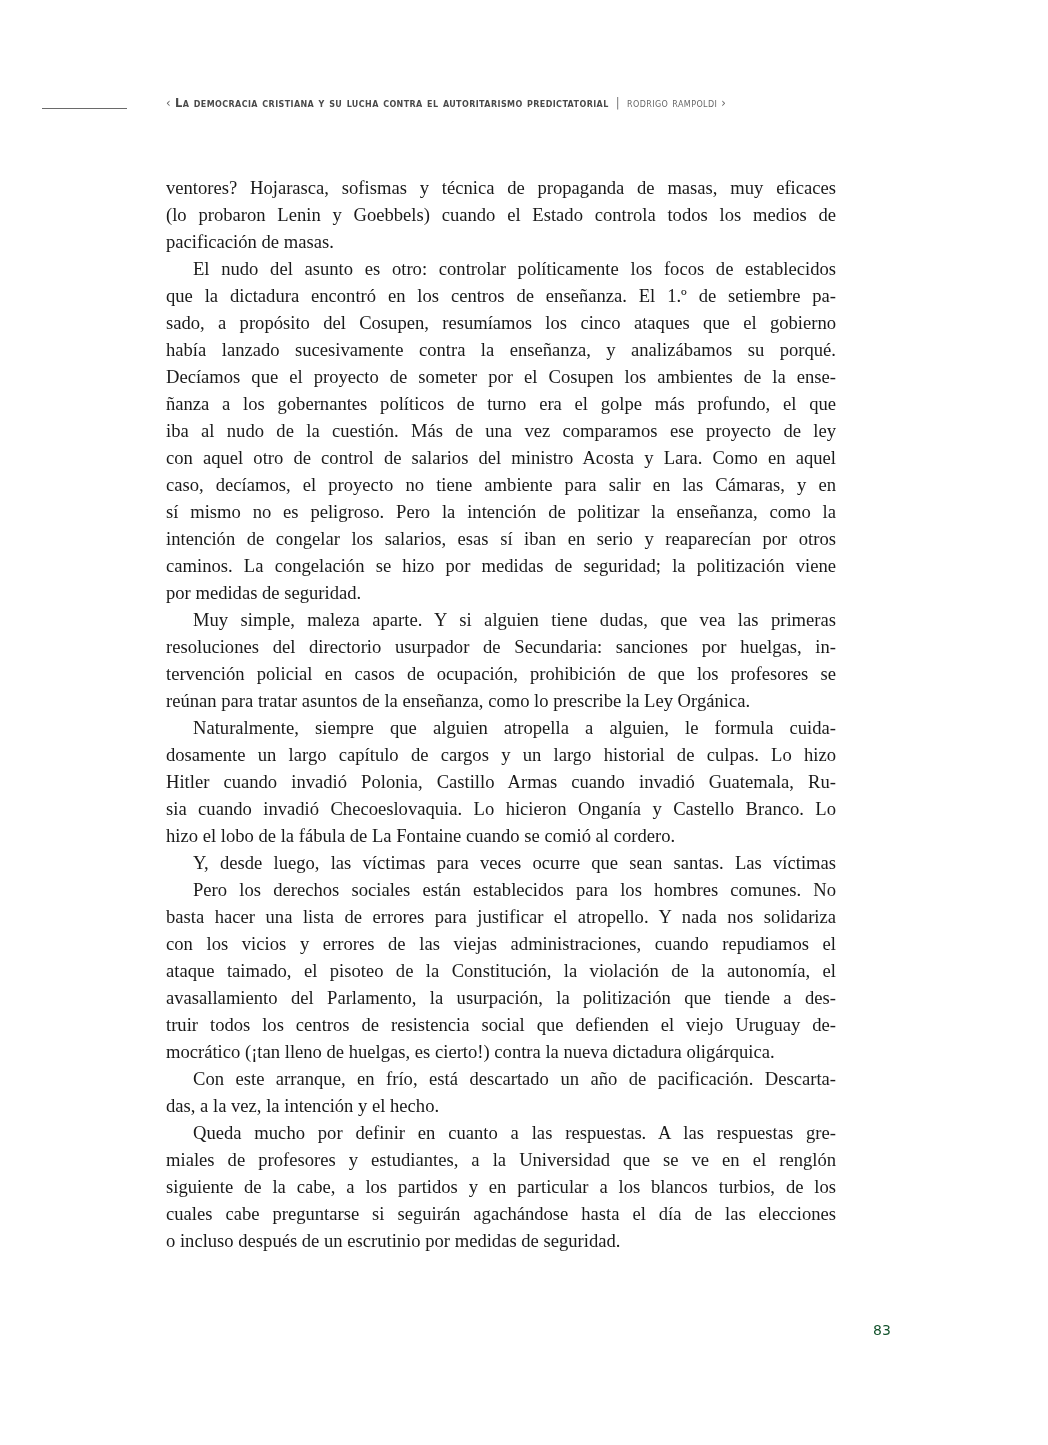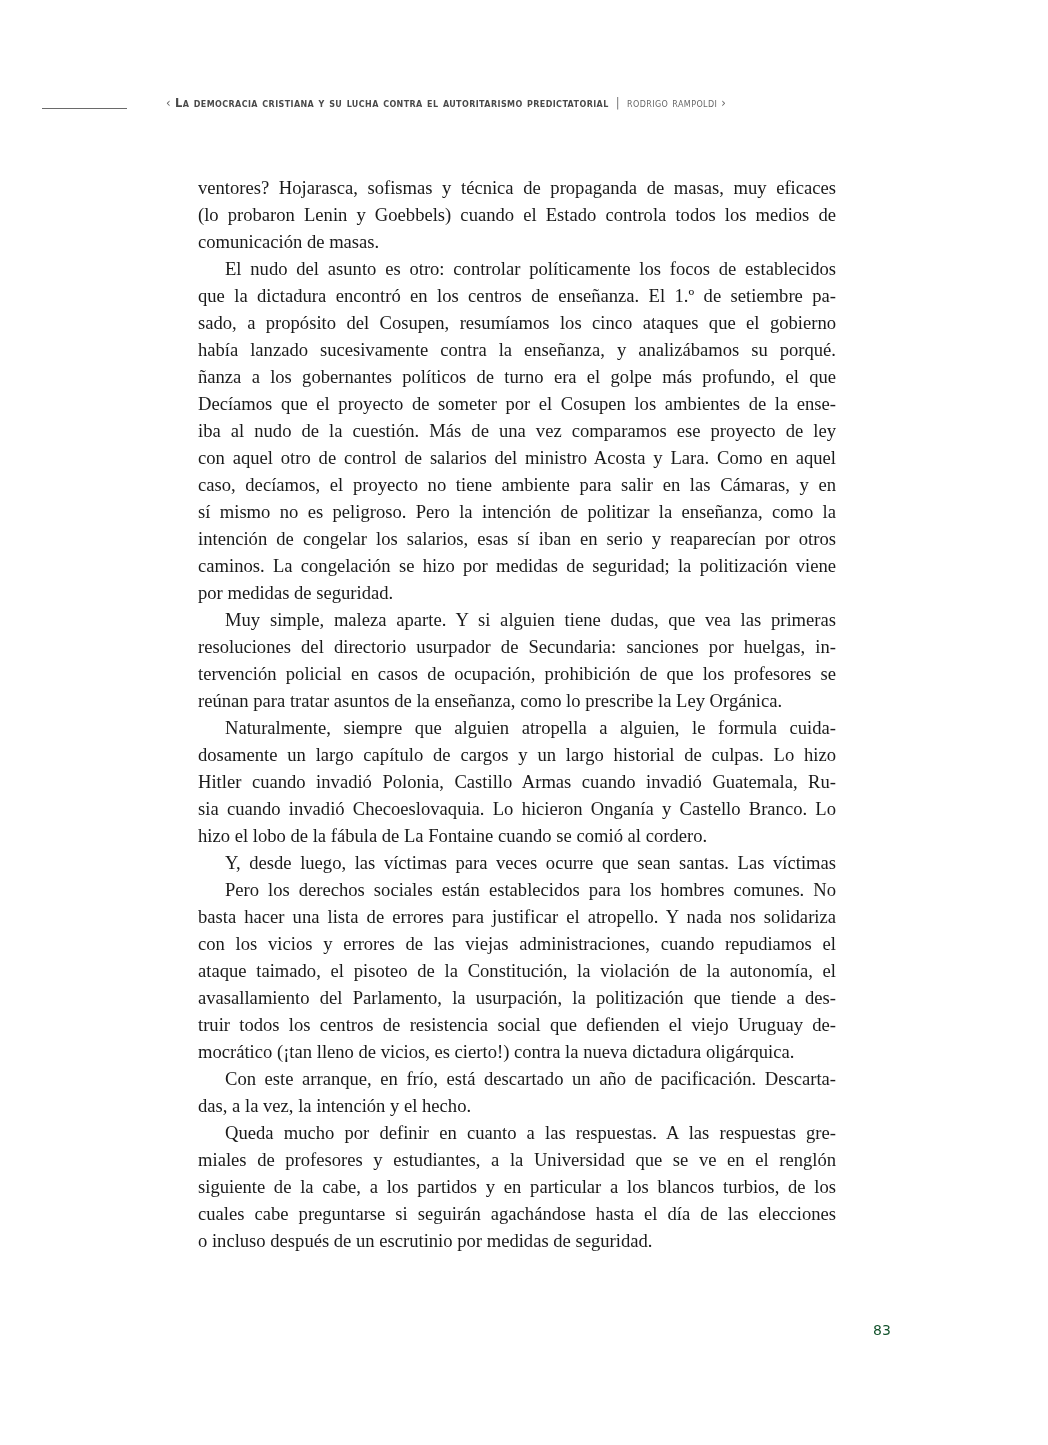--- a/index.html
+++ b/index.html
@@ -17,21 +17,21 @@
     .running-head .sep { color: #777; margin: 0 3px; font-weight: normal; }
     .running-head .author { font-variant: small-caps; text-transform: lowercase; color: #666; text-align: right; }
     .running-head .chev { color: #666; }
     .body-text {
       position: absolute; left: 166px; top: 174px; width: 670px;
       font-family: "Liberation Serif", serif; font-size: 18.6px; line-height: 27px;
       color: #1a1a1a;
     }
     .line {
       display: block; height: 27px; white-space: nowrap;
-      text-align: justify; text-align-last: justify; margin-left: 32px;
+      text-align: justify; text-align-last: justify;
     }
     .line.last { text-align-last: left; }
     .line.indent { padding-left: 27px; }
     .folio {
       position: absolute; left: 873px; top: 1322px;
       font-family: "DejaVu Sans", sans-serif; font-size: 14px; color: #14532d;
     }
   </style>
 </head>
 <body>
@@ -42,29 +42,29 @@
   <span class="title">La democracia cristiana y su lucha contra el autoritarismo predictatorial</span>
   <span class="sep">|</span>
   <span class="author">Rodrigo Rampoldi</span>
   <span class="chev">›</span>
 </div>
 
 <div class="body-text" id="body-text">
     <div>
       <span class="line">ventores? Hojarasca, sofismas y técnica de propaganda de masas, muy eficaces</span>
       <span class="line">(lo probaron Lenin y Goebbels) cuando el Estado controla todos los medios de</span>
-      <span class="line last">comunicación de masas.</span>
+      <span class="line last">pacificación de masas.</span>
     </div>
     <div>
       <span class="line indent">El nudo del asunto es otro: controlar políticamente los focos de establecidos</span>
       <span class="line">que la dictadura encontró en los centros de enseñanza. El 1.º de setiembre pa-</span>
       <span class="line">sado, a propósito del Cosupen, resumíamos los cinco ataques que el gobierno</span>
       <span class="line">había lanzado sucesivamente contra la enseñanza, y analizábamos su porqué.</span>
+      <span class="line">Decíamos que el proyecto de someter por el Cosupen los ambientes de la ense-</span>
       <span class="line">ñanza a los gobernantes políticos de turno era el golpe más profundo, el que</span>
-      <span class="line">Decíamos que el proyecto de someter por el Cosupen los ambientes de la ense-</span>
       <span class="line">iba al nudo de la cuestión. Más de una vez comparamos ese proyecto de ley</span>
       <span class="line">con aquel otro de control de salarios del ministro Acosta y Lara. Como en aquel</span>
       <span class="line">caso, decíamos, el proyecto no tiene ambiente para salir en las Cámaras, y en</span>
       <span class="line">sí mismo no es peligroso. Pero la intención de politizar la enseñanza, como la</span>
       <span class="line">intención de congelar los salarios, esas sí iban en serio y reaparecían por otros</span>
       <span class="line">caminos. La congelación se hizo por medidas de seguridad; la politización viene</span>
       <span class="line last">por medidas de seguridad.</span>
     </div>
     <div>
       <span class="line indent">Muy simple, maleza aparte. Y si alguien tiene dudas, que vea las primeras</span>
@@ -82,21 +82,21 @@
     <div>
       <span class="line indent">Y, desde luego, las víctimas para veces ocurre que sean santas. Las víctimas</span>
     </div>
     <div>
       <span class="line indent">Pero los derechos sociales están establecidos para los hombres comunes. No</span>
       <span class="line">basta hacer una lista de errores para justificar el atropello. Y nada nos solidariza</span>
       <span class="line">con los vicios y errores de las viejas administraciones, cuando repudiamos el</span>
       <span class="line">ataque taimado, el pisoteo de la Constitución, la violación de la autonomía, el</span>
       <span class="line">avasallamiento del Parlamento, la usurpación, la politización que tiende a des-</span>
       <span class="line">truir todos los centros de resistencia social que defienden el viejo Uruguay de-</span>
-      <span class="line last">mocrático (¡tan lleno de vicios, es cierto!) contra la nueva dictadura oligárquica.</span>
+      <span class="line last">mocrático (¡tan lleno de huelgas, es cierto!) contra la nueva dictadura oligárquica.</span>
     </div>
     <div>
       <span class="line indent">Con este arranque, en frío, está descartado un año de pacificación. Descarta-</span>
       <span class="line last">das, a la vez, la intención y el hecho.</span>
     </div>
     <div>
       <span class="line indent">Queda mucho por definir en cuanto a las respuestas. A las respuestas gre-</span>
       <span class="line">miales de profesores y estudiantes, a la Universidad que se ve en el renglón</span>
       <span class="line">siguiente de la cabe, a los partidos y en particular a los blancos turbios, de los</span>
       <span class="line">cuales cabe preguntarse si seguirán agachándose hasta el día de las elecciones</span>

